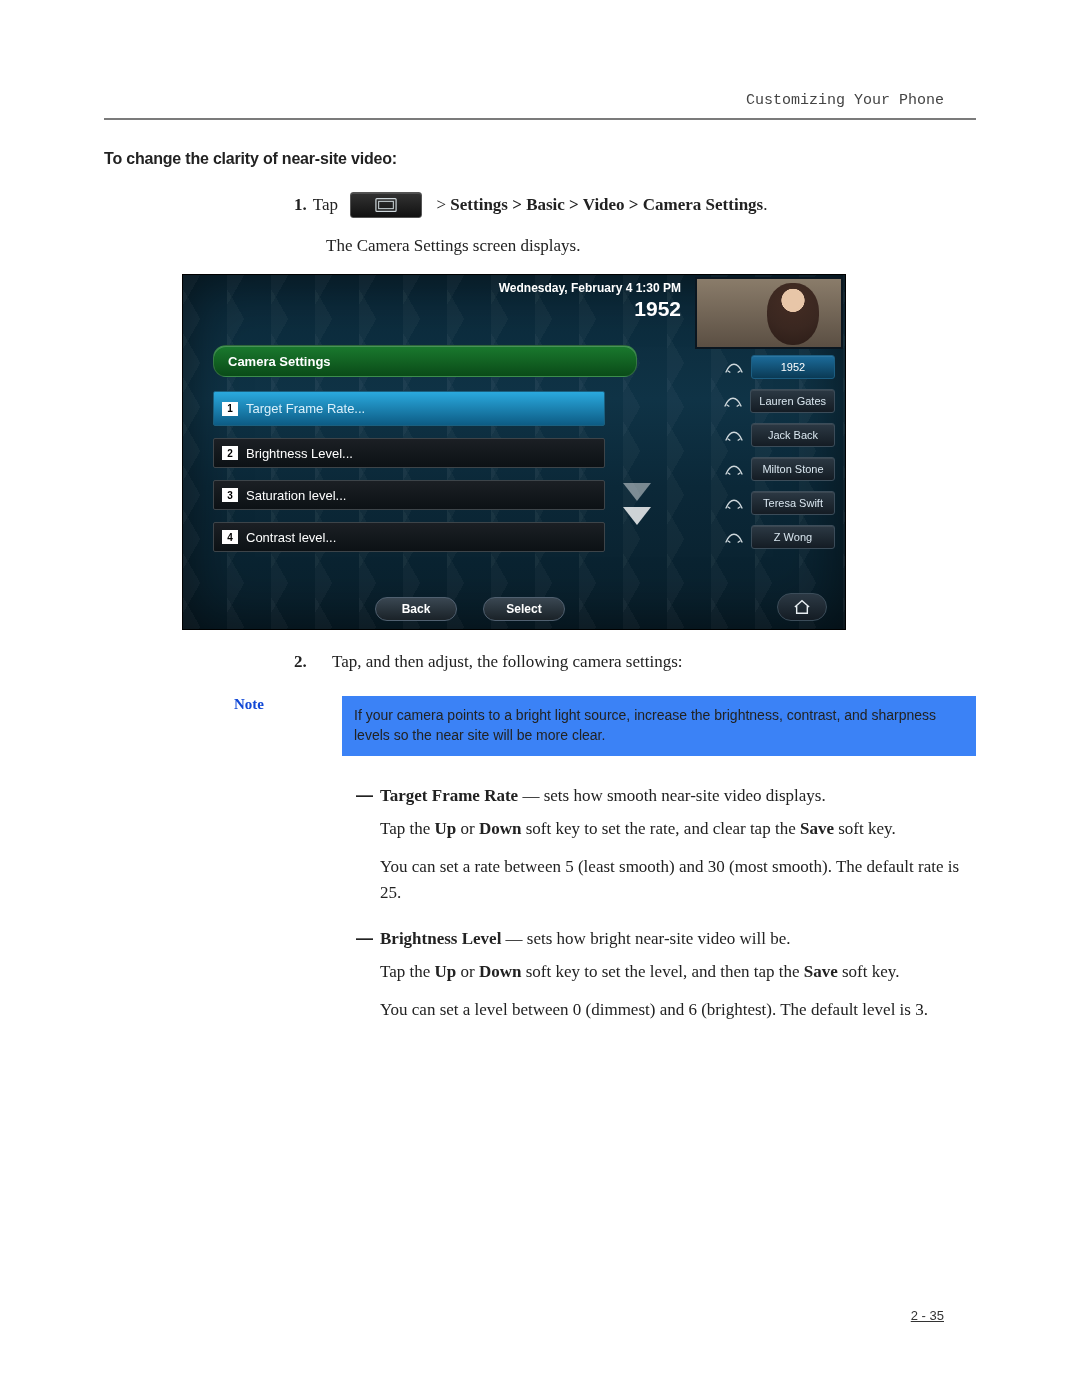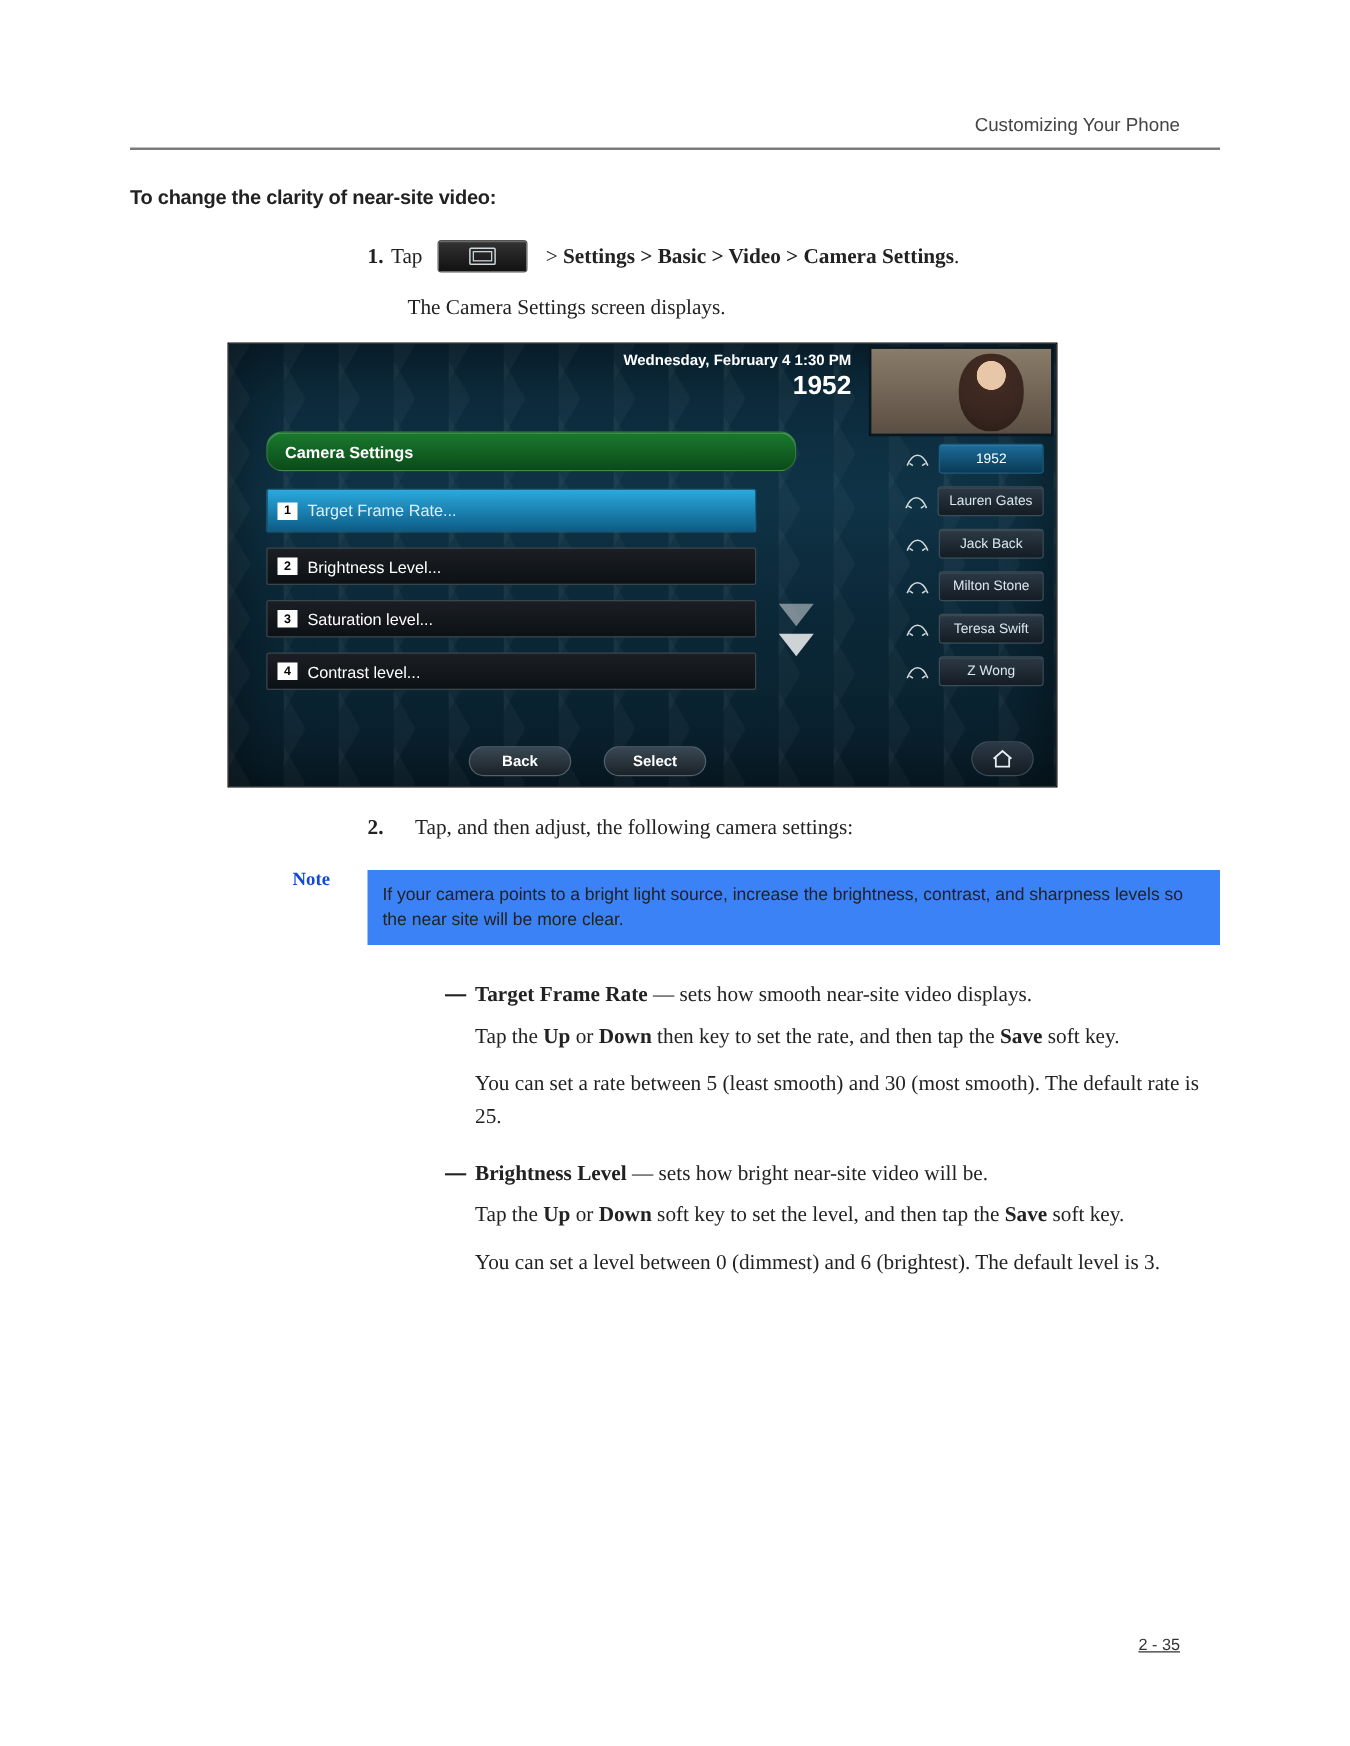--- a/index.html
+++ b/index.html
@@ -12,21 +12,21 @@
     position: relative;
   }
   .page {
     position: absolute;
     inset: 0;
   }
   .header-label {
     position: absolute;
     top: 92px;
     right: 136px;
-    font-family: Liberation Sans, sans-serif;
+    font-family: Liberation Mono, monospace;
     font-size: 15px;
     color: #444;
     font-weight: 300;
   }
   .header-rule {
     position: absolute;
     top: 118px;
     left: 104px;
     right: 104px;
     height: 2px;
@@ -248,20 +248,21 @@
   .step2{
     margin-left:190px;
     display:flex;
     font-size:17px;
     margin-bottom:24px;
   }
   .note-block{
     display:flex;
     margin-top:8px;
     margin-bottom:30px;
+    gap:48px;
   }
   .note-label{
     color:#1148d6;
     font-weight:700;
     font-size:15px;
     width:190px;
     padding-left:130px;
   }
   .note-body{
     background:#3b82f6;
@@ -436,21 +437,21 @@
         <div class="bullet-head">
           <span class="dash">—</span>
           <span class="bullet-title">
             <span class="b">Target Frame Rate</span>
             <span>—</span>
             <span>sets how smooth near-site video displays.</span>
           </span>
         </div>
         <div class="bullet-body">
           <p>
-            <span>Tap the </span><span class="b">Up</span><span> or </span><span class="b">Down</span><span> then key to set the rate, and then tap the </span><span class="b">Save</span><span> soft key.</span>
+            <span>Tap the </span><span class="b">Up</span><span> or </span><span class="b">Down</span><span> soft key to set the rate, and clear tap the </span><span class="b">Save</span><span> soft key.</span>
           </p>
           <p>You can set a rate between 5 (least smooth) and 30 (most smooth). The default rate is 25.</p>
         </div>
       </div>
 
       <div class="bullet">
         <div class="bullet-head">
           <span class="dash">—</span>
           <span class="bullet-title">
             <span class="b">Brightness Level</span>

